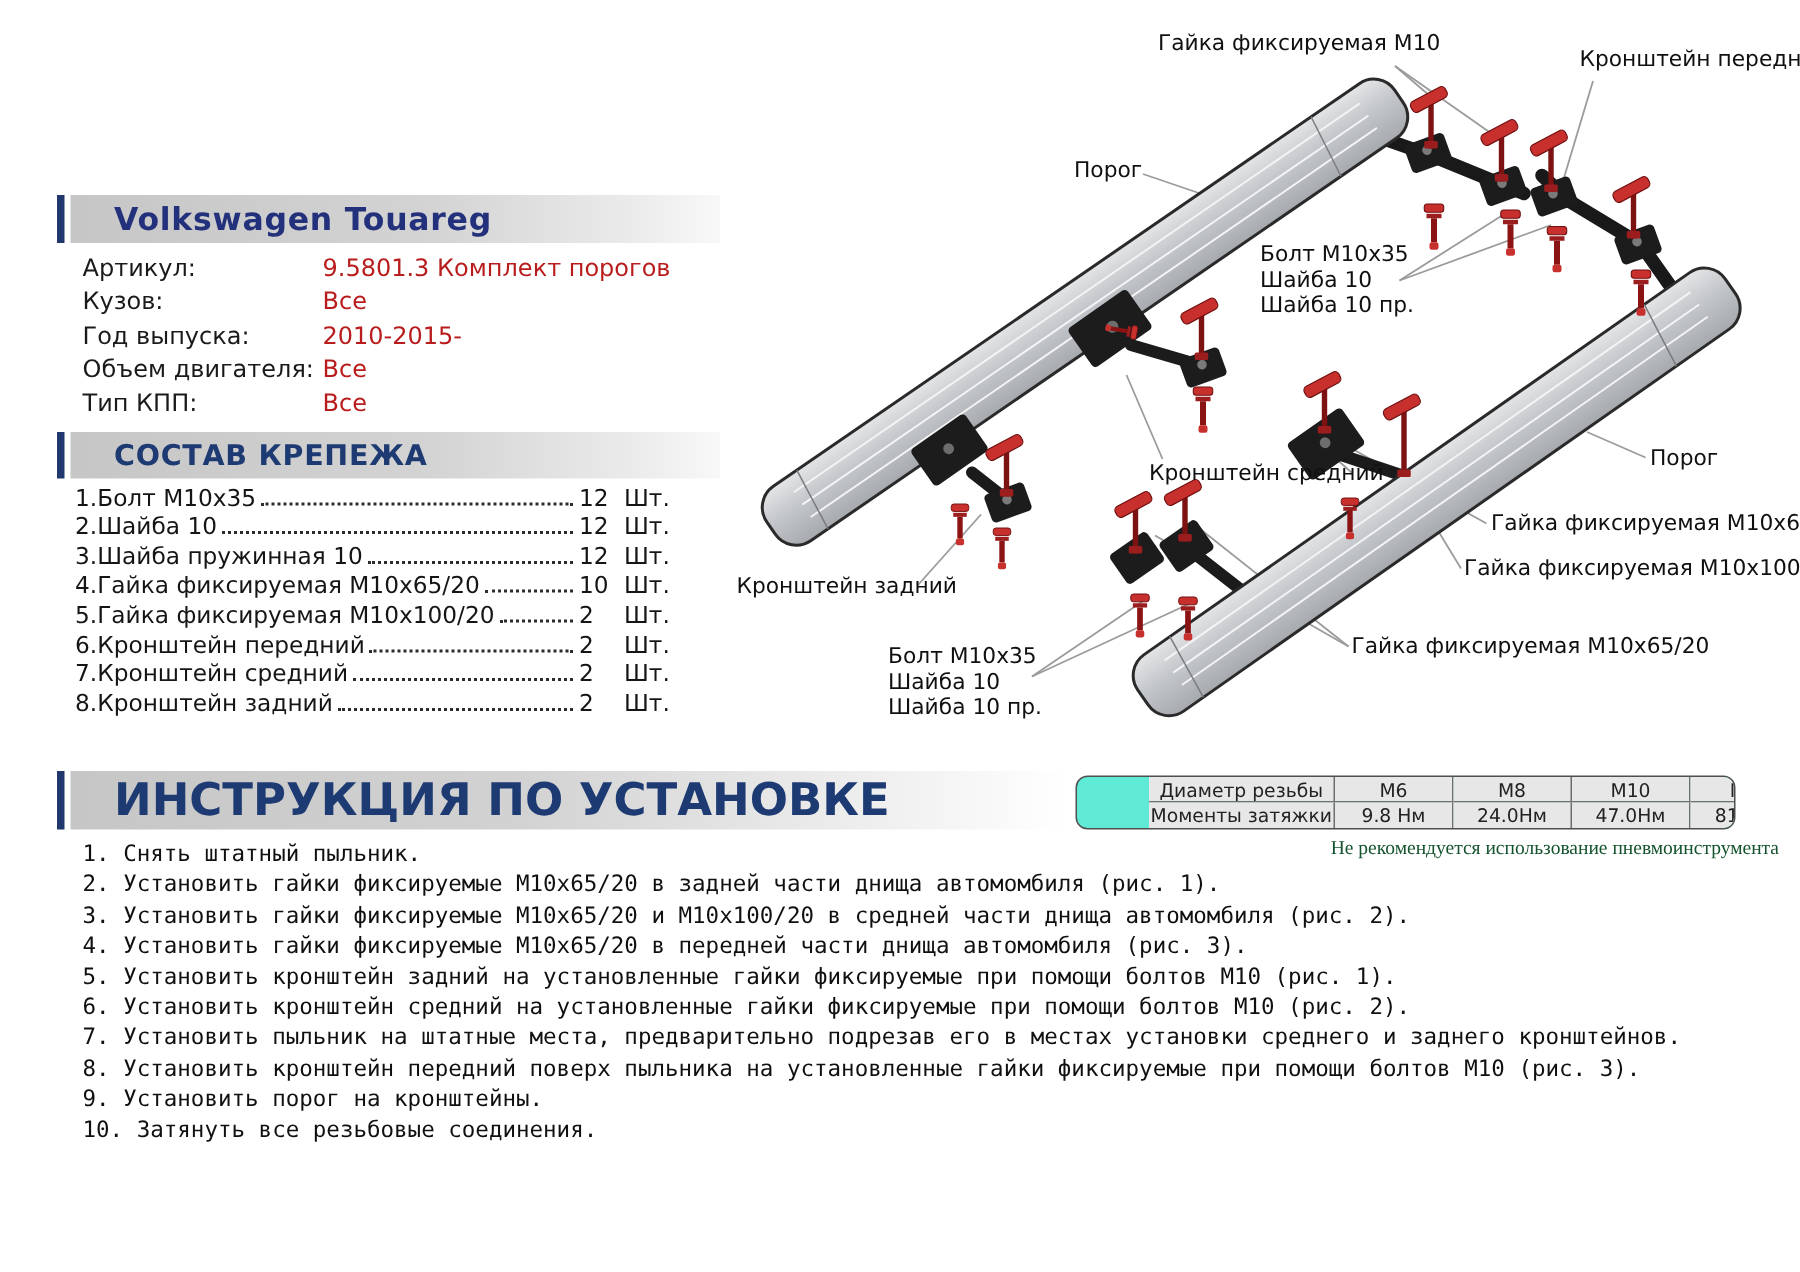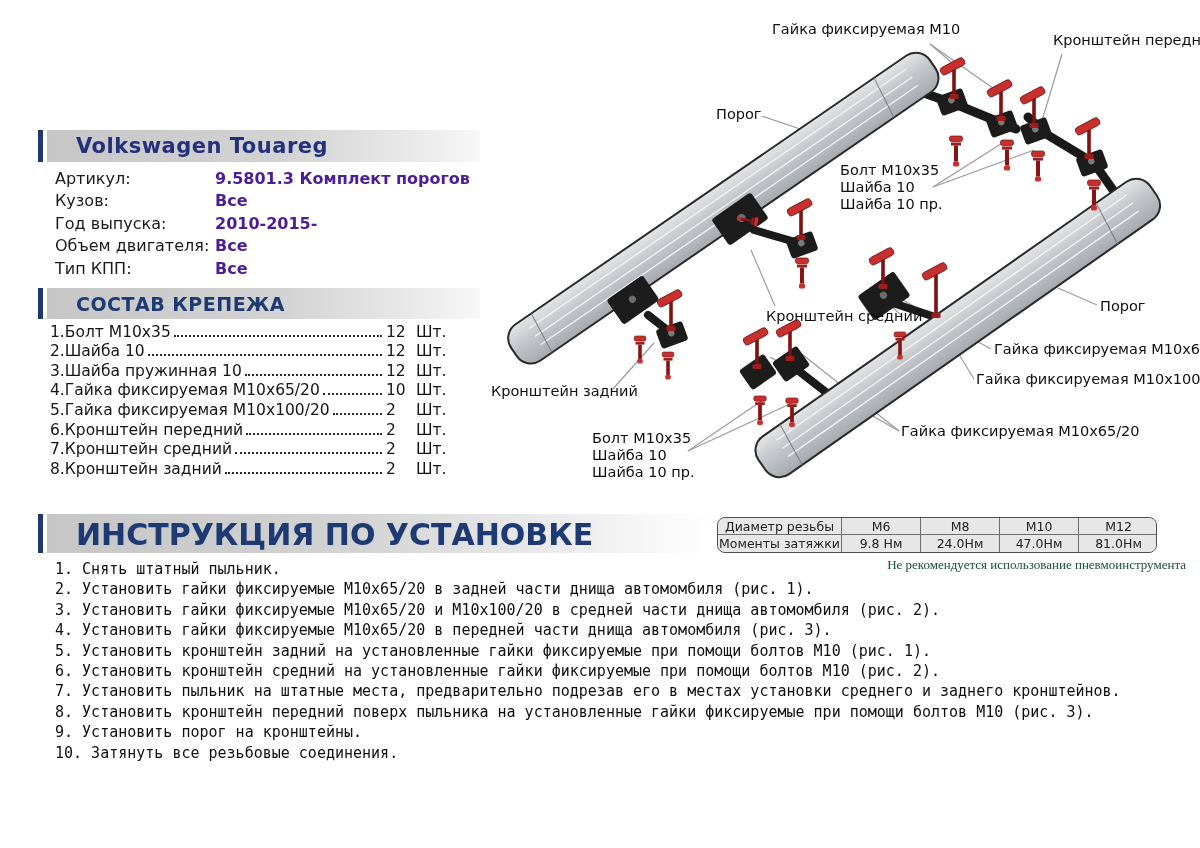--- a/index.html
+++ b/index.html
@@ -20,37 +20,37 @@
   #title-bar .bartext { font-size:21px; letter-spacing:0.5px; }
   #hw-bar      { left:38px; top:288px; width:442px; height:31px;padding-left:12px; }
   #hw-bar .bartext { font-size:19px; color:#1e3a72; letter-spacing:0.5px; }
   #instr-bar   { left:38px; top:514px; width:672px; height:39px; }
   #instr-bar .graybg { background:linear-gradient(to right,#c6c6c6 0%,#d2d2d2 45%,#f2f2f2 85%,#ffffff 100%); }
   #instr-bar .bartext { font-size:30px; color:#1e3a72; }
   
   .specs { position:absolute; left:55px; top:167px; width:430px; font-size:16px; }
   .spec-row { display:flex; height:22.5px; align-items:center; }
   .spec-label { width:160px; color:#1a1a1a; }
-  .spec-value { font-weight:bold; color:#4c1d95;text-align:right; }
+  .spec-value { font-weight:normal; color:#b91c1c;text-align:right; }
   
   .hw-list { position:absolute; left:50px; top:321px; width:404px; font-size:15.5px; }
   .hw-row { display:flex; align-items:flex-end; height:19.6px; white-space:nowrap; }
   .hw-name { flex:none; }
   .hw-dots { flex:1; border-bottom:2px dotted #2c2c2c; margin:0 4px 4px 3px; min-width:10px; }
   .hw-qty  { flex:none; width:30px; }
   .hw-unit { flex:none; width:38px; }
   
   .steps { position:absolute; left:55px; top:560px; width:1140px;
            font-family:"DejaVu Sans Mono", monospace; font-size:15px; color:#101010; }
   .step { height:20.4px; white-space:nowrap; }
   
   .torque { position:absolute; left:717px; top:517px; width:440px;
             display:grid; grid-template-columns:124px 79px 79px 79px 79px;
             grid-auto-rows:17px; border:1.4px solid #4f4f4f; border-radius:8px;
-            overflow:hidden; background:#5eead4; font-size:12.5px; color:#222; }
+            overflow:hidden; background:#5eead4; font-size:12.5px; color:#222;padding-left:48px; }
   .torque .cell { display:flex; align-items:center; justify-content:center;
                   border-right:1px solid #6e6e6e; border-bottom:1px solid #6e6e6e;
                   background:#e7e7e7; white-space:nowrap; }
   .torque .cell:nth-child(5n){ border-right:none; }
   .torque .cell:nth-child(n+6){ border-bottom:none; }
   .table-note { position:absolute; top:557px; right:14px; font-size:13px; color:#14532d; white-space:nowrap;font-family:Liberation Serif, serif; }
   
   .dlabel { position:absolute; font-size:14.5px; color:#101010; white-space:nowrap; z-index:2; }
   .dlabel .ln { height:17px; }
   

